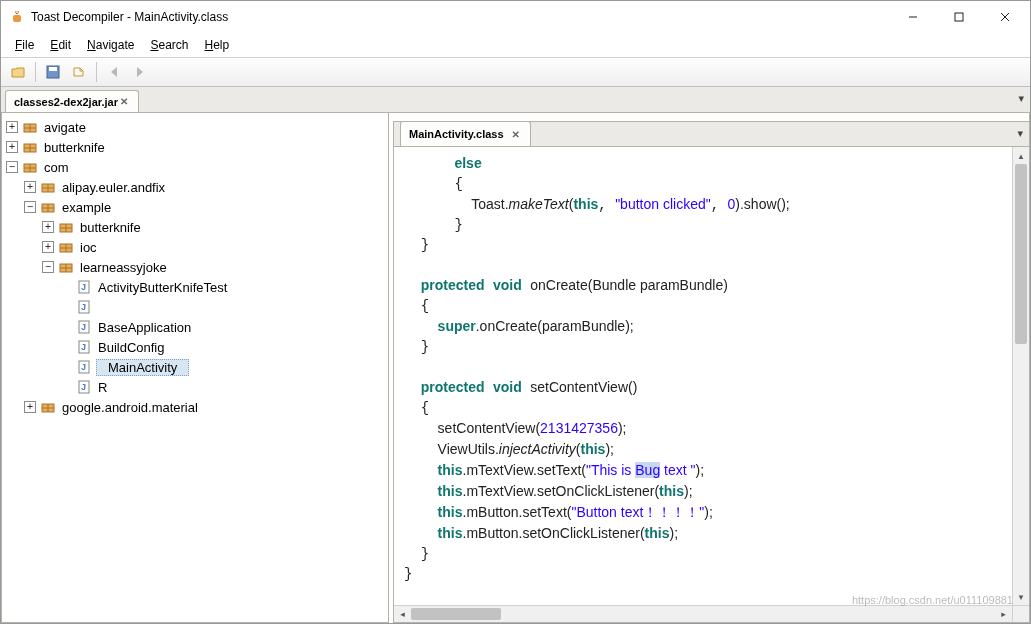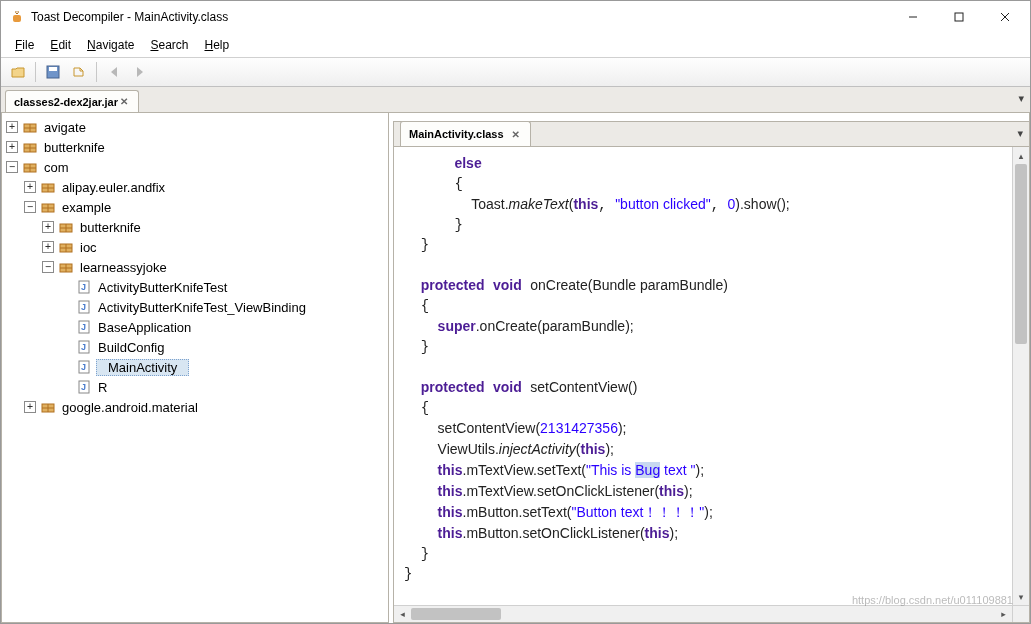--- a/index.html
+++ b/index.html
@@ -28,21 +28,21 @@
 .picon { width:16px; height:16px; margin-right:4px; display:inline-flex; align-items:center; justify-content:center;}
 .label { padding:0 2px;}
 .label.sel { background:#d8e6f2; border:1px dotted #7da2ce; padding:0 11px;}
 .rightpanel { flex:1; display:flex; flex-direction:column; border-right:1px solid #b6b2a8; border-bottom:1px solid #b6b2a8; margin-left:4px; min-width:0;}
 .rtabstrip { height:26px; background:#eceae6; border-top:1px solid #b6b2a8; border-left:1px solid #b6b2a8; border-bottom:1px solid #b6b2a8; display:flex; align-items:flex-end; padding:0 6px; position:relative;}
 .rtab { display:flex; align-items:center; height:22px; background:#fdfdfb; border:1px solid #b6b2a8; border-bottom:none; border-radius:3px 3px 0 0; padding:12px 8px; font-size:11px; font-weight:bold; gap:6px;}
 .rtab .x { font-size:10px; color:#666; padding:0 2px;}
 .rtabstrip .drop { position:absolute; right:6px; top:5px; font-size:11px; color:#444;}
 .editorwrap { flex:1; display:flex; border-left:1px solid #b6b2a8; min-height:0;}
 .editor { flex:1; overflow:auto; padding:6px 10px; font-family:Consolas,"Courier New",monospace; font-size:14px; line-height:20px; color:#222;}
-.editor .kw { color:#4c1d95; font-weight:bold;}
+.editor .kw { color:#0f766e; font-weight:bold;}
 .editor .mtd { font-style:italic; }
 .editor .str { color:#2a00ff;}
 .editor .num { color:#2a00ff;}
 .editor .hl { background:#c8d8f0;}
 .vscroll { width:17px; background:#f0f0f0; border-left:1px solid #d0d0d0; position:relative;}
 .vscroll .up,.vscroll .down{height:17px;display:flex;align-items:center;justify-content:center;font-size:9px;color:#555;}
 .vscroll .down{position:absolute;bottom:0;width:100%;}
 .vscroll .thumb{position:absolute;top:17px;left:2px;right:2px;height:180px;background:#c2c2c2;border-radius:2px;}
 .hscrollrow{height:17px;display:flex;border-left:1px solid #b6b2a8;}
 .hscroll{flex:1;background:#f0f0f0;border-top:1px solid #d0d0d0;display:flex;align-items:center;}
@@ -252,21 +252,20 @@
                     </li>
                   <li>
                       <div class="node">
                         <span class="exp none"></span>
                         <span class="picon">
                           <svg width="14" height="14">
                             <rect x="2" y="1" width="10" height="12" fill="#fff" stroke="#888"></rect>
                             <text x="4" y="10" font-size="9" fill="#4a7dce" font-family="serif" font-weight="bold">J</text>
                           </svg>
                         </span>
-                        <span class="label">ActivityButterKnifeTest_ViewBinding</span>
                       </div>
                     </li>
                   <li>
                       <div class="node">
                         <span class="exp none"></span>
                         <span class="picon">
                           <svg width="14" height="14">
                             <rect x="2" y="1" width="10" height="12" fill="#fff" stroke="#888"></rect>
                             <text x="4" y="10" font-size="9" fill="#4a7dce" font-family="serif" font-weight="bold">J</text>
                           </svg>

